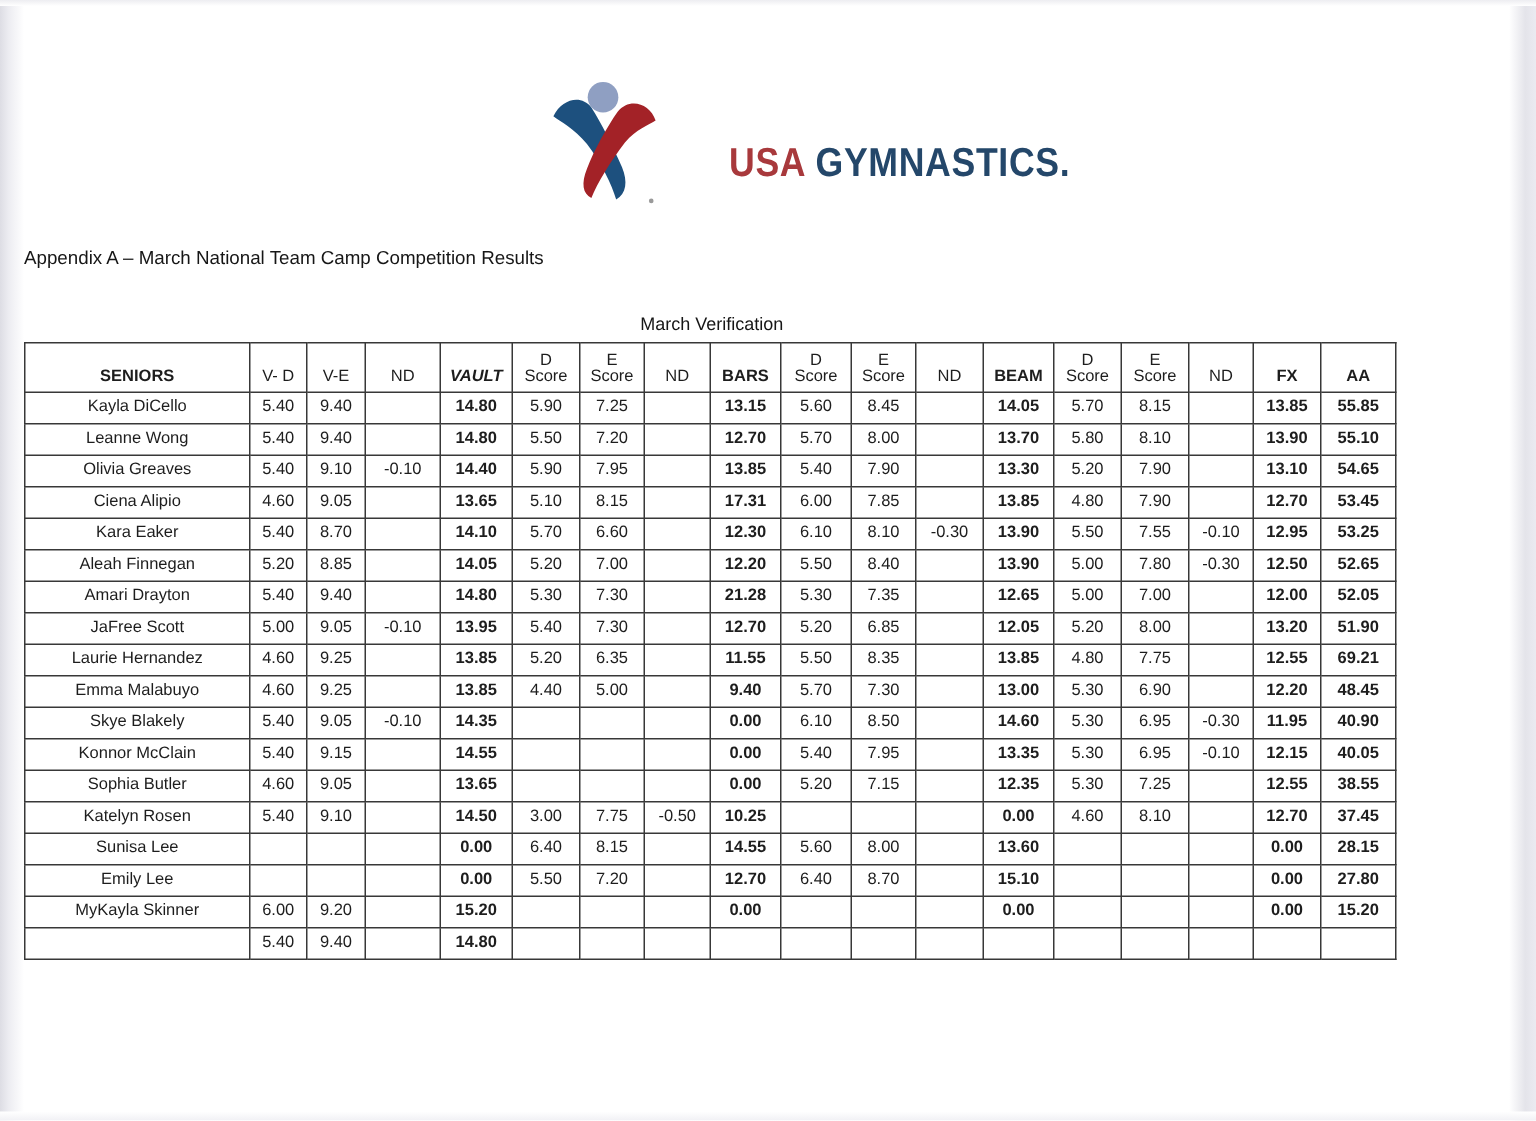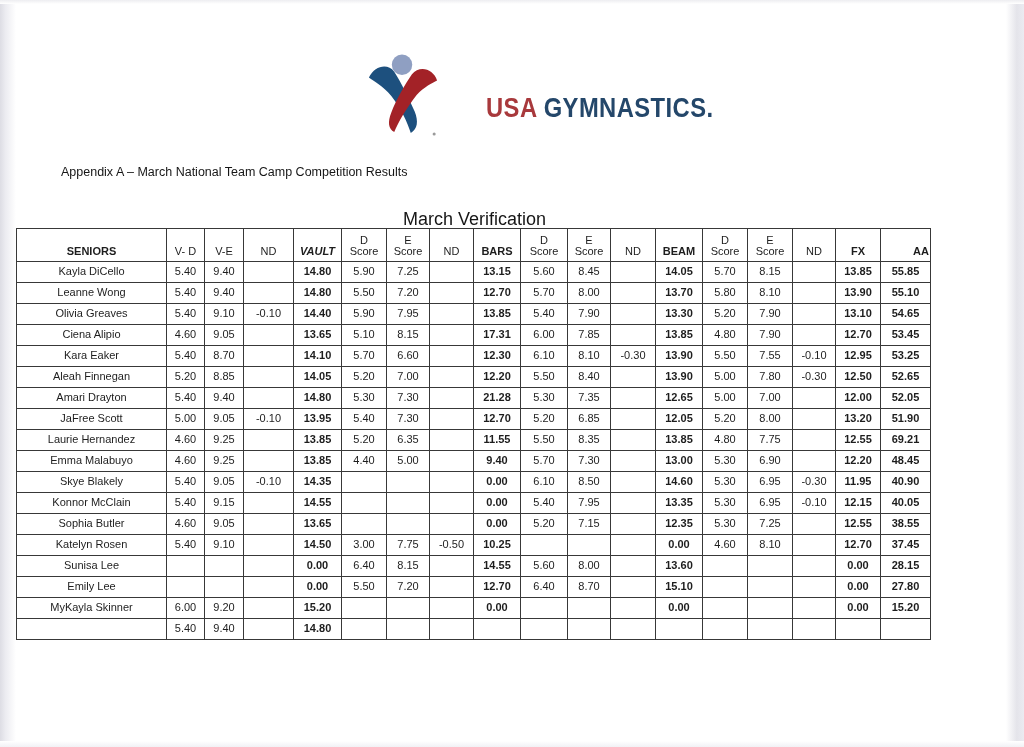--- a/index.html
+++ b/index.html
@@ -22,23 +22,23 @@
   
   .logo{position:absolute;left:366px;top:52px;display:flex;align-items:center;gap:40px;}
   .logo svg{display:block;}
   .logo-text{margin-left:6px;margin-top:26px;font-weight:bold;font-size:27px;
     letter-spacing:0.5px;transform:scaleX(0.88);transform-origin:left center;
     white-space:nowrap;}
   .logo-usa{color:#a8393c;}
   .logo-gym{color:#24476a;}
 
   
-  .appendix-title{position:absolute;left:16px;top:165px;font-size:12.5px;color:#161616;margin-left:45px;}
+  .appendix-title{position:absolute;left:16px;top:165px;font-size:12.5px;color:#161616;}
   .table-title{position:absolute;left:16px;top:209px;width:917px;text-align:center;
-    font-size:18px;color:#161616;}
+    font-size:12px;color:#161616;}
 
   
   .results-table{position:absolute;left:16px;top:228px;border-collapse:collapse;
     table-layout:fixed;font-size:11px;color:#1d1d1d;}
   .results-table th,.results-table td{
     border:1px solid #383838;padding:0 1px;text-align:center;overflow:hidden;
     font-weight:normal;height:20px;line-height:1.05;}
   .results-table th{vertical-align:bottom;padding-bottom:3px;white-space:pre-line;}
   .results-table td{vertical-align:middle;}
   .results-table .b{font-weight:bold;}
@@ -110,21 +110,21 @@
         <th>E
 Score</th>
         <th style="height: 29px;">ND</th>
         <th class="b" style="height: 29px;">BEAM</th>
         <th>D
 Score</th>
         <th>E
 Score</th>
         <th style="height: 29px;">ND</th>
         <th class="b" style="height: 29px;">FX</th>
-        <th class="b" style="height: 29px; text-align: right;">AA</th>
+        <th class="b" style="height: 29px;">AA</th>
       </tr>
   </thead>
   <tbody>
       <tr>
         <td>Kayla DiCello</td>
         <td>5.40</td>
         <td>9.40</td>
         <td></td>
         <td class="b">14.80</td>
         <td>5.90</td>

